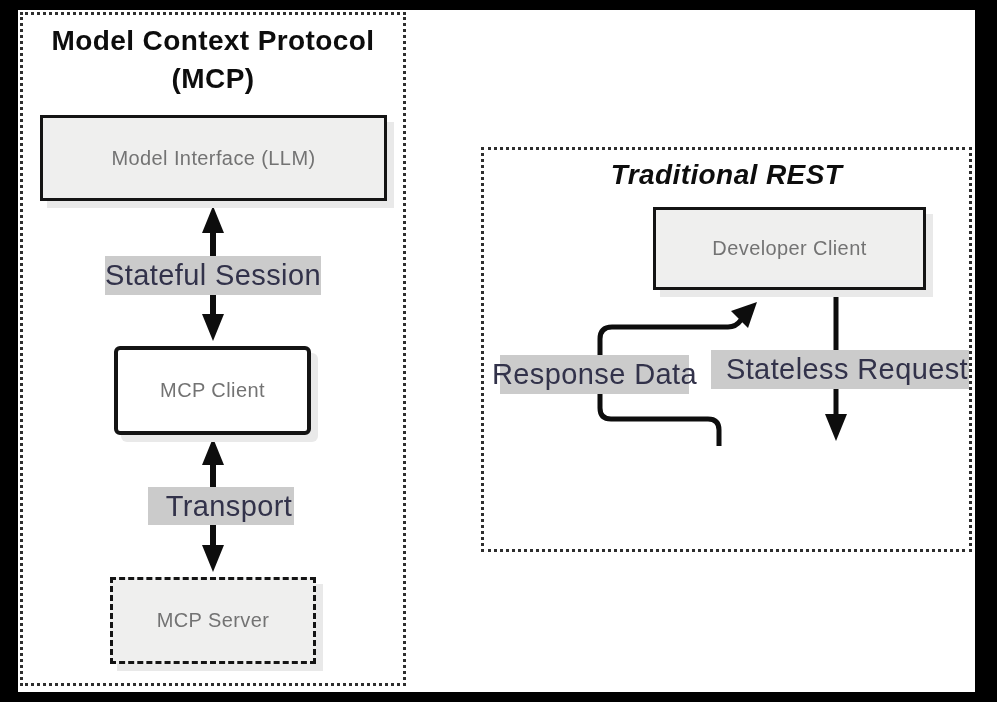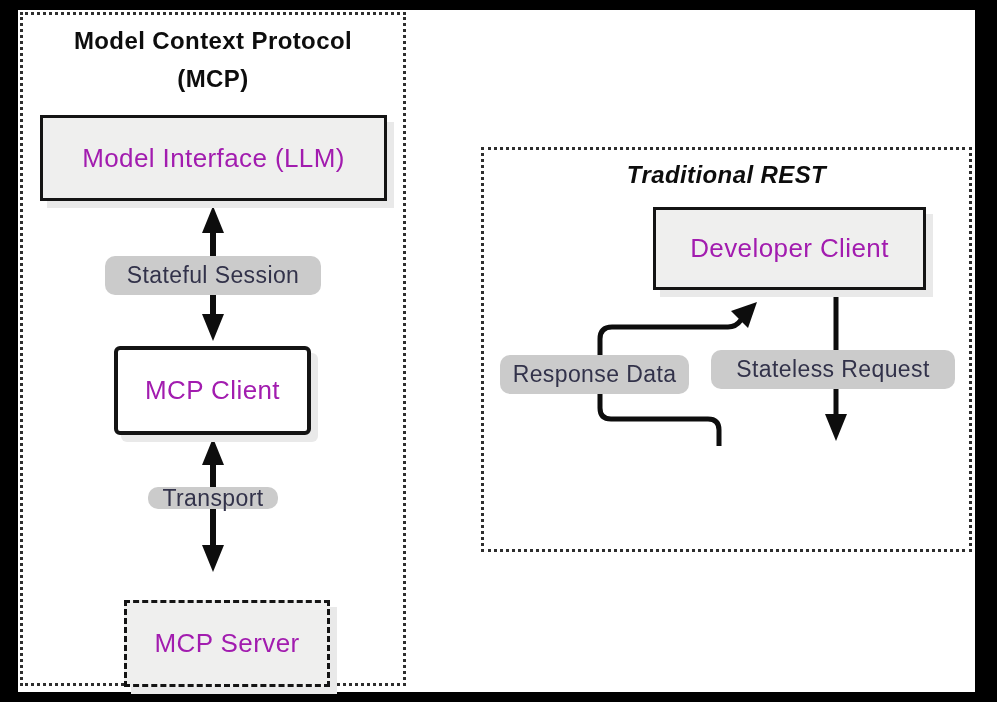--- a/index.html
+++ b/index.html
@@ -20,62 +20,61 @@
     border: 3px dotted #2e2e2e;
     box-sizing: border-box;
     background: transparent;
   }
   #left-panel  { left: 20px;  top: 12px;  width: 386px; height: 674px; }
   #right-panel { left: 481px; top: 147px; width: 491px; height: 405px; font-style: italic; }
   .panel-title {
     position: absolute; left: 0; width: 100%;
     text-align: center;
     color: #0d0d0d;
-    font-size: 24px; font-weight: 600;
+    font-size: 28px; font-weight: 600;
     letter-spacing: 0.4px;
     line-height: 38px;
   }
   #lp-title { top: 7px; }
   #lp-subtitle { top: 45px; }
   #rp-title { top: 6px; }
   .node {
     position: absolute;
     box-sizing: border-box;
     border: 3px solid #141414;
     background: #ffffff;
-    color: #a21caf;
-    font-size: 26px;
+    color: #737373;
+    font-size: 20px;
     letter-spacing: 0.4px;
     display: flex; align-items: center; justify-content: center;
     text-align: center;
     box-shadow: 7px 7px 0 #e9e9e9;
     z-index: 3;
   }
   .node.gray { background: #efefee; }
   .node.dashed { border: 3px dashed #141414; background: #efefee; }
   #node-model-interface { left: 40px;  top: 115px; width: 347px; height: 86px; }
   #node-mcp-client      { left: 114px; top: 346px; width: 197px; height: 89px; border-width: 4px; border-radius: 6px; }
-  #node-mcp-server      { left: 110px; top: 600px; width: 206px; height: 87px; margin-left: 14px; }
+  #node-mcp-server      { left: 110px; top: 577px; width: 206px; height: 87px; }
   #node-developer-client{ left: 653px; top: 207px; width: 273px; height: 83px; }
   #node-api-gateway     { left: 602px; top: 444px; width: 350px; height: 85px; border-width: 4px; }
   .edge-label {
     position: absolute;
     background: #cbcbcb;
     color: #32324a;
-    font-size: 23px;
+    font-size: 29px;
     letter-spacing: 0.4px;
     display: flex; align-items: center; justify-content: center;
     z-index: 2;
     white-space: nowrap;
-    border-radius: 10px;
   }
   #label-stateful  { left: 105px; top: 256px; width: 216px; height: 39px; }
-  #label-transport { left: 148px; top: 487px; width: 130px; height: 22px; }
+  #label-transport { left: 148px; top: 487px; width: 130px; height: 38px; padding-left: 16px; }
   #label-response  { left: 500px; top: 355px; width: 189px; height: 39px; }
-  #label-stateless { left: 711px; top: 350px; width: 244px; height: 39px; }
+  #label-stateless { left: 711px; top: 350px; width: 244px; height: 39px; padding-left: 14px; }
   #edges {
     position: absolute; left: 0; top: 0;
     width: 997px; height: 702px;
     z-index: 1;
   }
 </style>
 </head>
 <body>
 
 <div id="stage">

